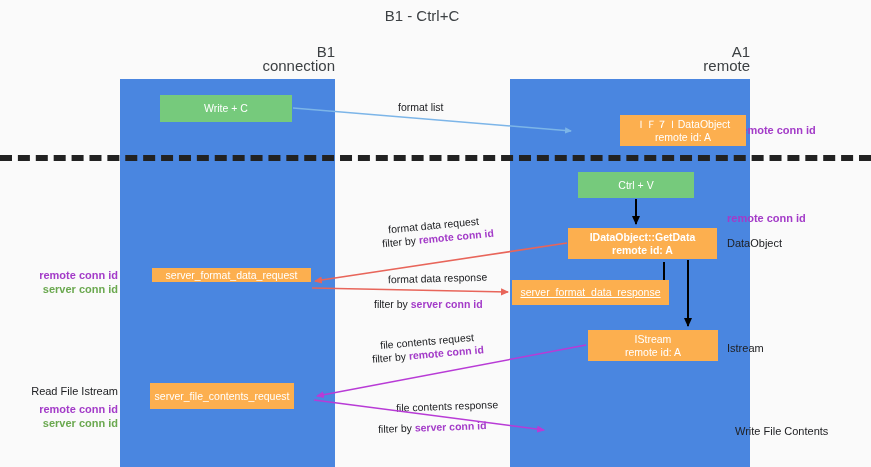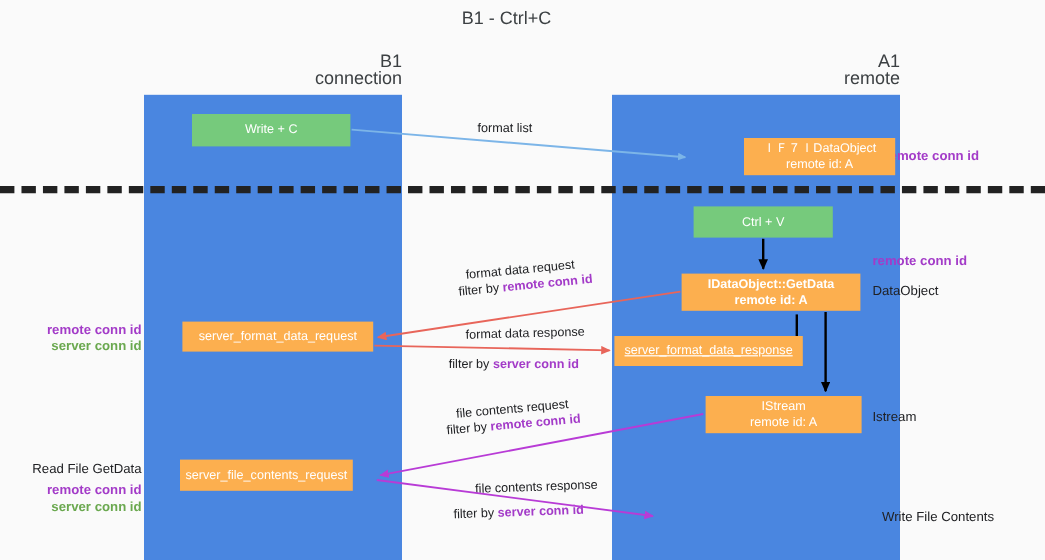--- a/index.html
+++ b/index.html
@@ -37,21 +37,21 @@
     color:#ffffff;font-size:10.5px;line-height:12.5px;text-align:center;
     z-index:6;
   }
   .green{background:#76ca7c;}
   .orange{background:#fcaf4f;}
 
   #n-ctrlc{left:160px;top:95px;width:132px;height:27px;}
   #n-dataobj{left:576px;top:115px;width:126px;height:31px;margin-left:44px;}
   #n-ctrlv{left:578px;top:172px;width:116px;height:26px;}
   #n-getdata{left:568px;top:228px;width:149px;height:31px;font-weight:bold;}
-  #n-sfdreq{left:152px;top:268px;width:159px;height:25px;}
+  #n-sfdreq{left:152px;top:268px;width:159px;height:14px;}
   #n-sfdresp{left:512px;top:280px;width:157px;height:25px;text-decoration:underline;}
   #n-istream{left:588px;top:330px;width:130px;height:31px;}
   #n-sfcreq{left:150px;top:383px;width:144px;height:26px;}
   #n-sfcresp{left:548px;top:417px;width:158px;height:26px;}
 
   
   #divider{
     position:absolute;left:0;top:155px;width:871px;height:0;
     border-top:6px dashed #222222;z-index:8;
   }
@@ -215,20 +215,20 @@
   <div class="right-note" id="rn-remote2">remote conn id</div>
   <div class="right-note" id="rn-dataobject">DataObject</div>
   <div class="right-note" id="rn-istream">Istream</div>
   <div class="right-note" id="rn-write">Write File Contents</div>
 
   <div class="left-note" id="ln-conn">
     <div class="purple">remote conn id</div>
     <div class="green-t">server conn id</div>
   </div>
 
-  <div class="left-note" id="ln-read">Read File GetData</div>
+  <div class="left-note" id="ln-read">Read File Istream</div>
 
   <div class="left-note" id="ln-conn2">
     <div class="purple">remote conn id</div>
     <div class="green-t">server conn id</div>
   </div>
 
 </div>
 
 </body></html>

